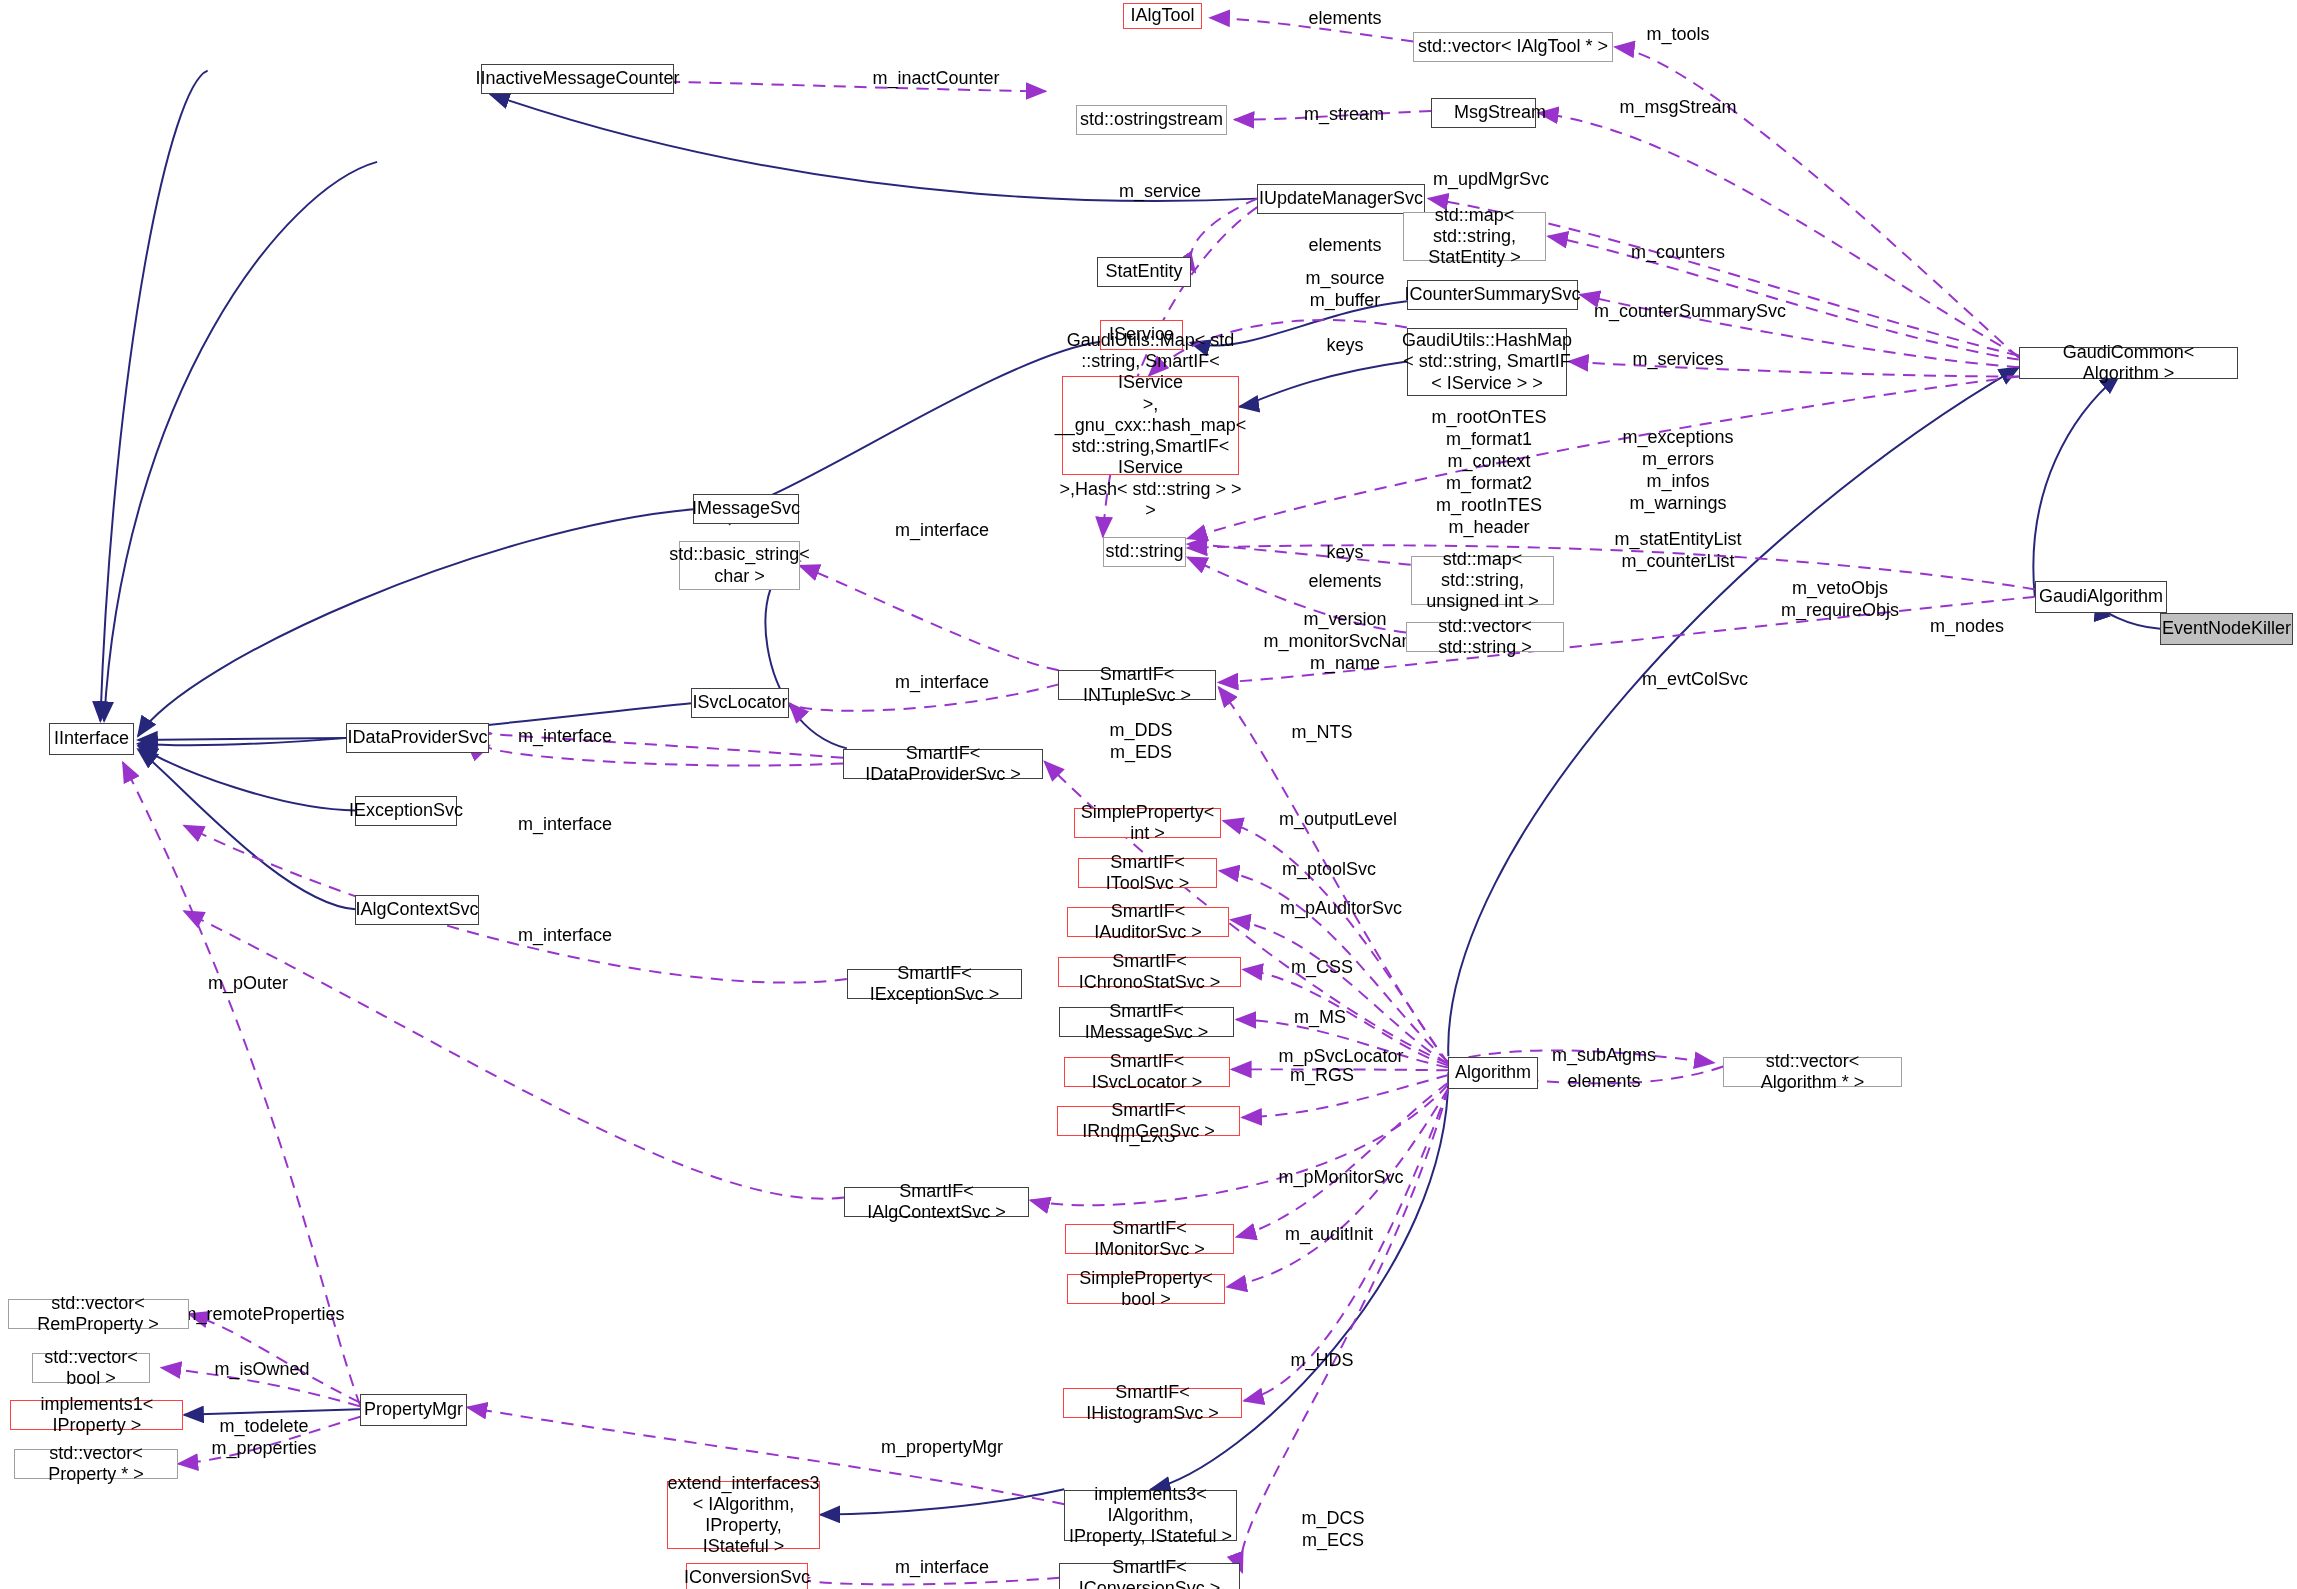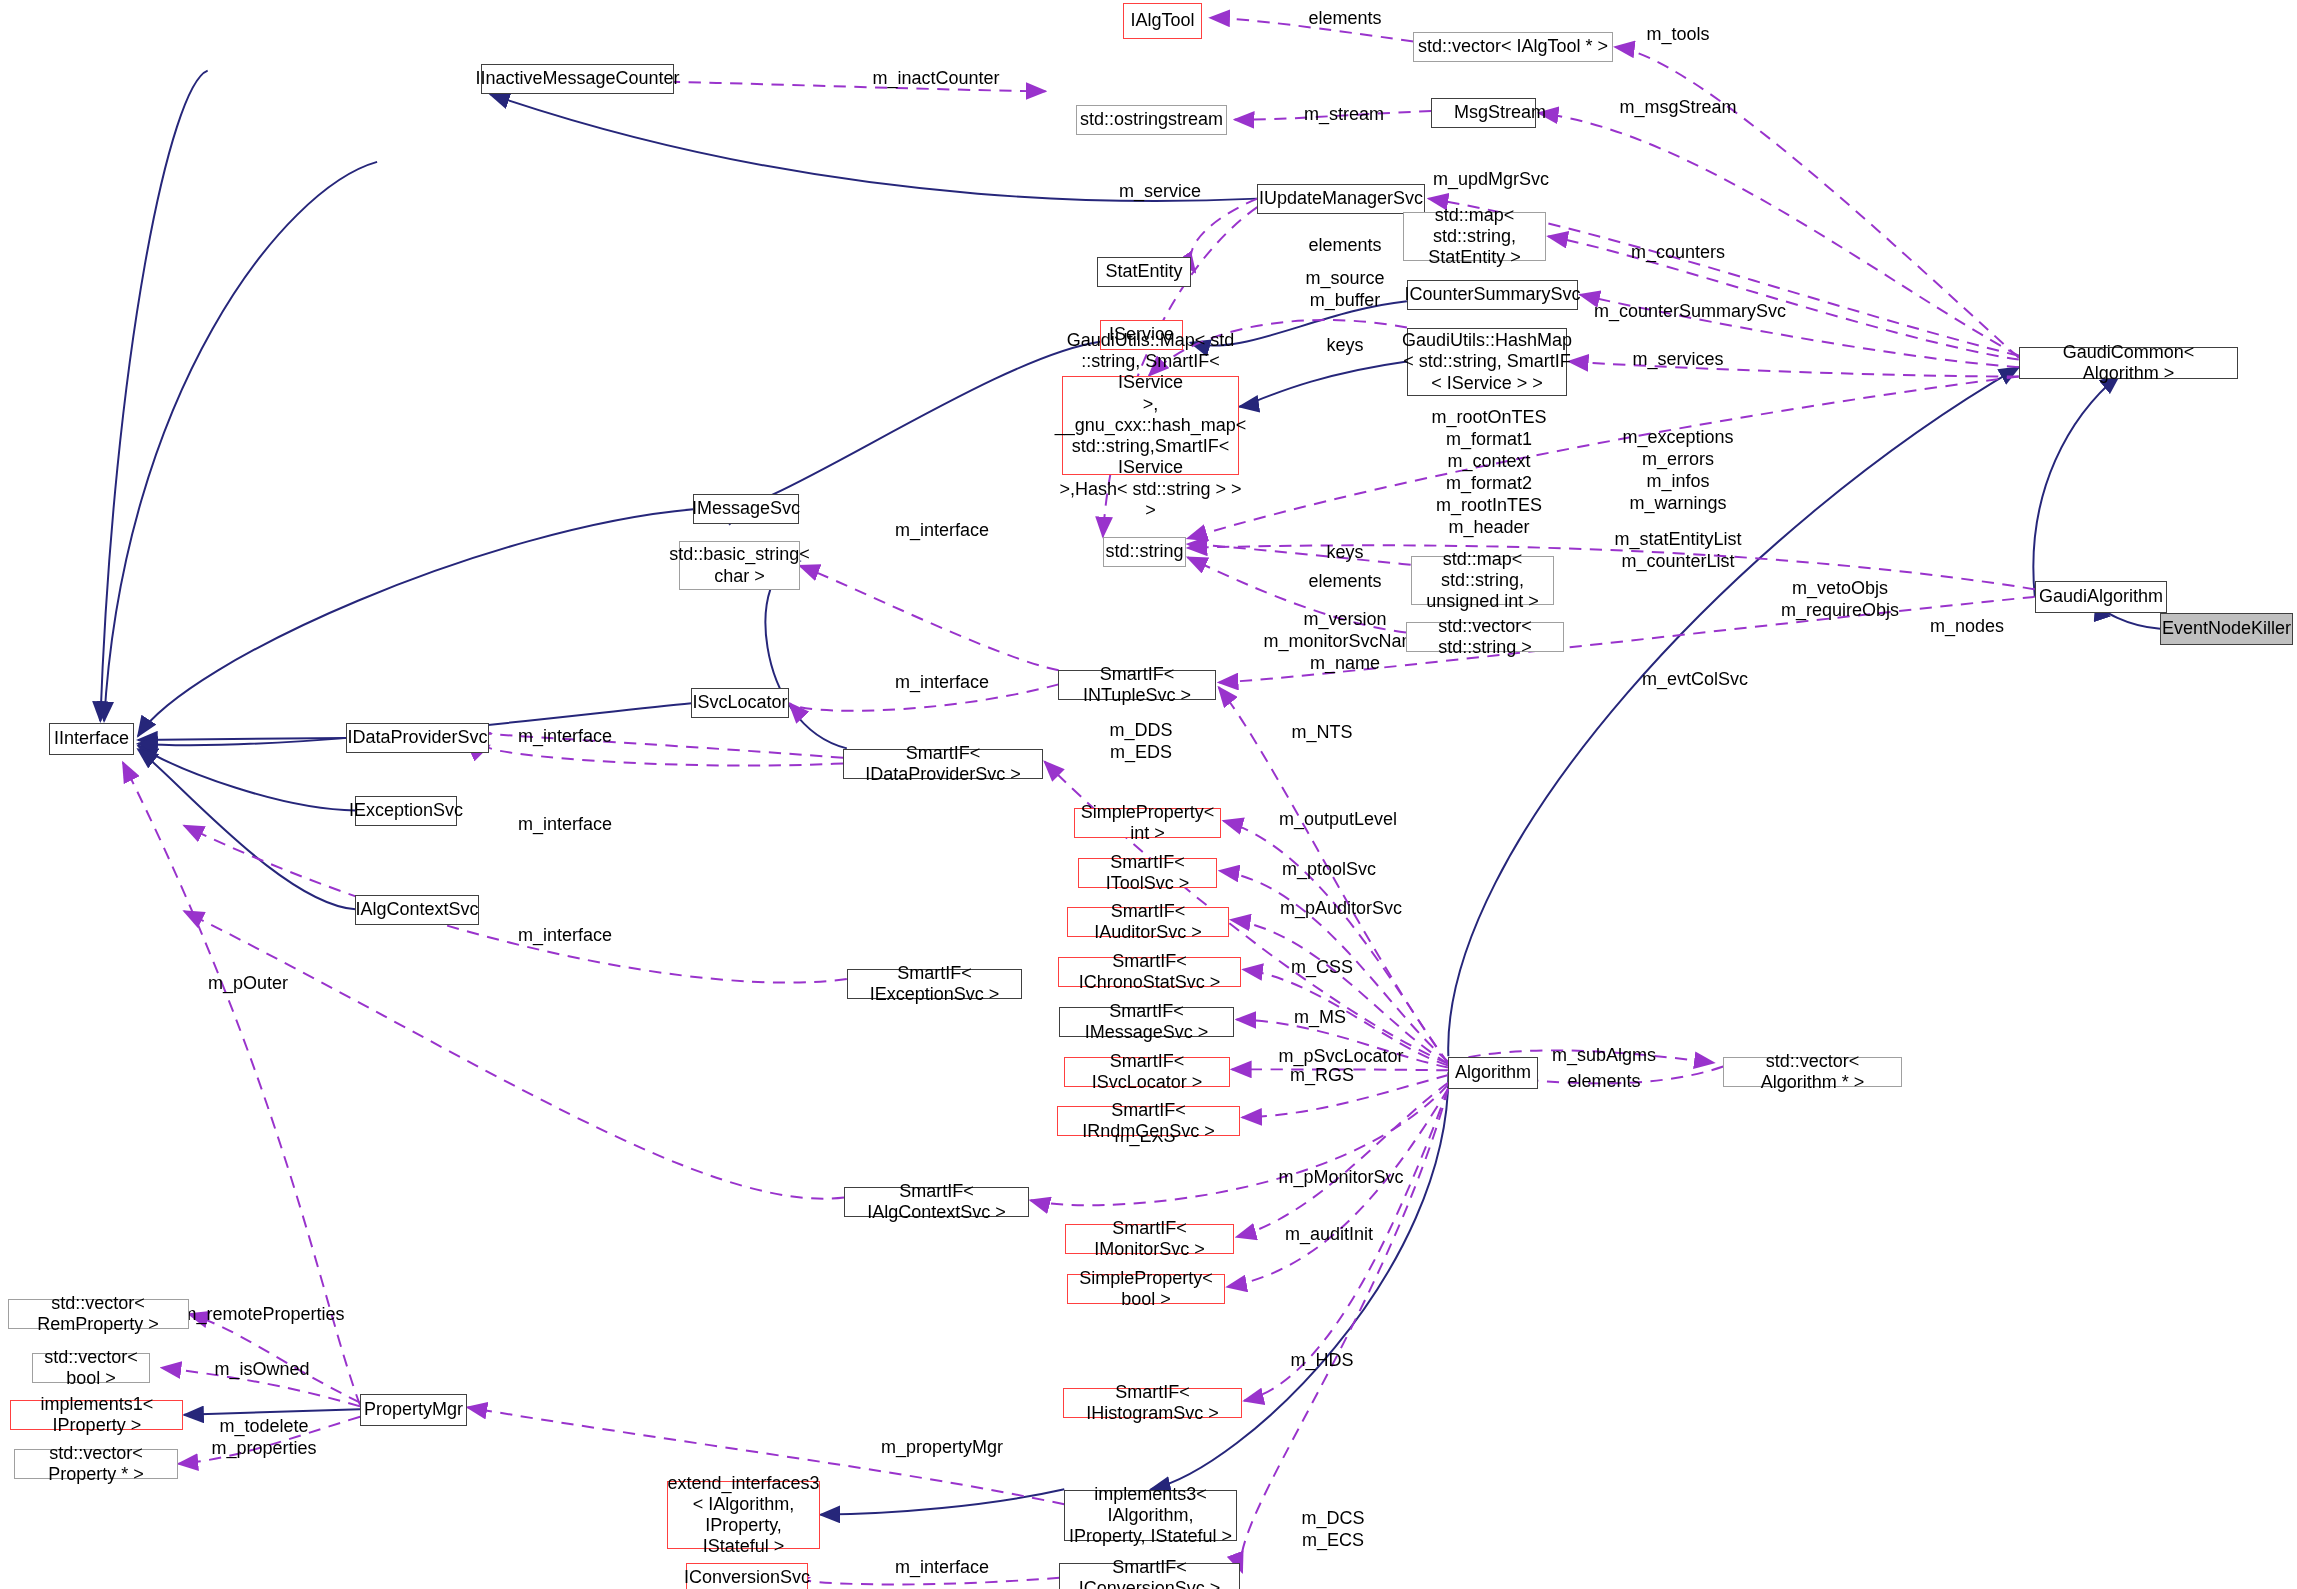--- a/index.html
+++ b/index.html
@@ -129,21 +129,21 @@
       <path d="M 382,1505 C 300,1530 250,1550 189,1555"></path>
       <path d="M 1125,1676 C 950,1690 820,1680 859,1676"></path>
       <path d="M 382,1493 C 340,1380 300,1150 130,810"></path>
       <path d="M 1130,1598 C 950,1560 700,1530 496,1495"></path>
       <path d="M 1830,1133 C 1750,1160 1650,1150 1586,1144"></path>
       <path d="M 1538,1128 C 1620,1105 1750,1120 1820,1129"></path>
     </g>
   </svg>
 
   <div id="nodes">
-      <div class="node red" style="left: 1123px; top: 2.8px; width: 79px; height: 36px;">IAlgTool</div>
+      <div class="node red" style="left: 1123px; top: 2.8px; width: 79px; height: 26px;">IAlgTool</div>
       <div class="node gray" style="left: 1413px; top: 32px; width: 200px; height: 30px;">std::vector&lt; IAlgTool * &gt;</div>
       <div class="node solid" style="left: 481px; top: 64px; width: 193px; height: 30px;">IInactiveMessageCounter</div>
       <div class="node gray" style="left: 1076px; top: 105px; width: 151px; height: 30px;">std::ostringstream</div>
       <div class="node solid" style="left: 1431px; top: 98px; width: 105px; height: 30px; padding-left: 37px;">MsgStream</div>
       <div class="node solid" style="left: 1257px; top: 184px; width: 168px; height: 30px;">IUpdateManagerSvc</div>
       <div class="node gray" style="left: 1403px; top: 212px; width: 143px; height: 49px;">std::map&lt; std::string,
 StatEntity &gt;</div>
       <div class="node solid" style="left: 1097px; top: 257px; width: 94px; height: 30px;">StatEntity</div>
       <div class="node solid" style="left: 1407px; top: 280px; width: 171px; height: 30px;">ICounterSummarySvc</div>
       <div class="node red" style="left: 1100px; top: 320px; width: 83px; height: 30px;">IService</div>

